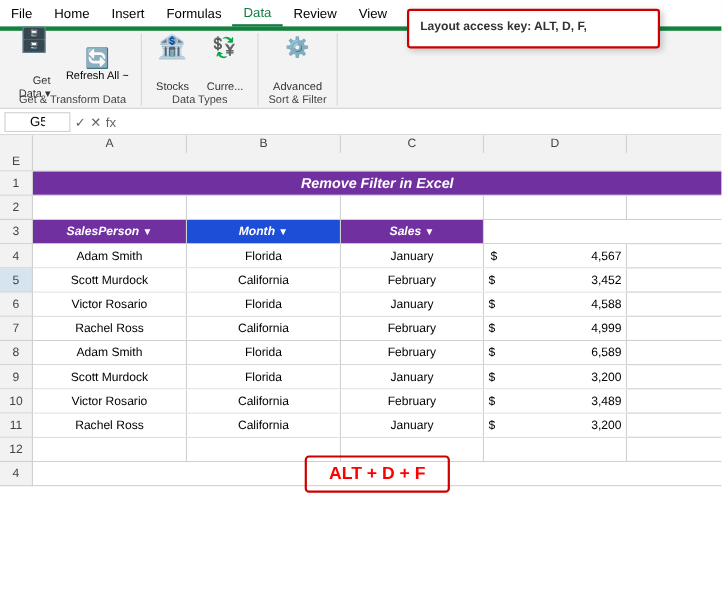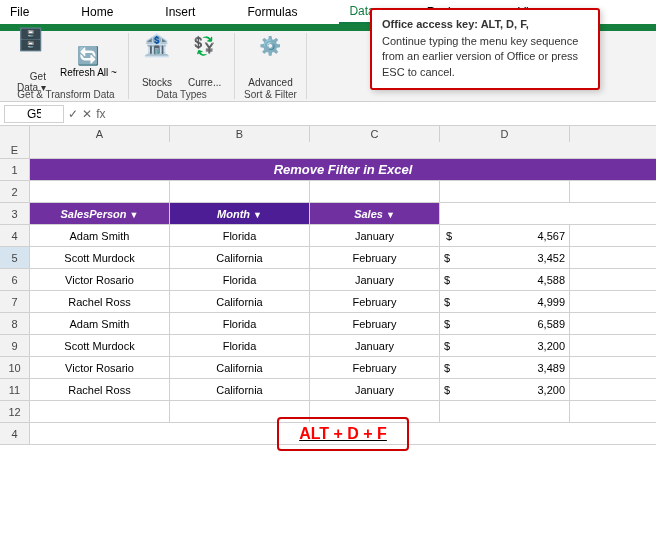--- a/index.html
+++ b/index.html
@@ -1,20 +1,20 @@
 <!DOCTYPE html>
 <html><head>
   <meta charset="utf-8">
   <style>
     * { margin: 0; padding: 0; box-sizing: border-box; }
     body { font-family: 'Segoe UI', Arial, sans-serif; font-size: 12px; background: #fff; width: 656px; height: 551px; overflow: hidden; }
 
     
     .ribbon { background: #f3f3f3; border-bottom: 1px solid #d0d0d0; }
-    .ribbon-tabs { display: flex; background: #fff; border-bottom: 7px solid #15803d; gap: 32px; }
+    .ribbon-tabs { display: flex; background: #fff; border-bottom: 4px solid #15803d; }
     .ribbon-tab { padding: 4px 10px; font-size: 12px; cursor: pointer; border: none; background: none; }
     .ribbon-tab.active { color: #107c41; border-bottom: 2px solid #107c41; }
     .ribbon-content { display: flex; align-items: stretch; padding: 2px 4px; height: 70px; }
     .ribbon-group { display: flex; flex-direction: column; align-items: center; border-right: 1px solid #d8d8d8; padding: 2px 6px; position: relative; }
     .ribbon-group-label { font-size: 10px; color: #444; margin-top: auto; padding-top: 2px; }
     .ribbon-buttons { display: flex; align-items: center; flex: 1; gap: 2px; }
     .ribbon-btn { display: flex; flex-direction: column; align-items: center; justify-content: center; padding: 2px 6px; cursor: pointer; border: 1px solid transparent; border-radius: 3px; min-width: 36px; height: 52px; font-size: 10px; color: #333; }
     .ribbon-btn .icon { font-size: 22px; line-height: 1; }
     .ribbon-btn .btn-label { font-size: 10px; margin-top: 20px; text-align: right; }
 
@@ -133,22 +133,21 @@
           <span style="font-size:18px;">⚙️</span>
           <span class="btn-label">Advanced</span>
         </div>
       </div>
       <span class="ribbon-group-label">Sort &amp; Filter</span>
     </div>
   </div>
 </div>
 
 <div class="tooltip-popup">
-  <div class="tooltip-title">Office access key: ALT, D, F,</div>
-  <div class="tooltip-body">Continue typing the menu key sequence from an earlier version of Office or press ESC to cancel.</div>
+  <div class="tooltip-title">Layout access key: ALT, D, F,</div>
 </div>
 
 <div class="formula-bar">
   <input class="name-box" value="G5" readonly="" style="">
   <div class="formula-dividers">
     <span>✓</span>
     <span>✕</span>
     <span>fx</span>
   </div>
   <input class="formula-input" value="" style="">
@@ -191,21 +190,21 @@
       <div class="grid-cell"></div>
       <div class="grid-cell"></div>
       <div class="grid-cell"></div>
       <div class="grid-cell"></div>
     </div>
 
     <div class="grid-row header-row">
       <div class="grid-cell" style="background:#7030a0;color:white;font-weight:bold;font-style:italic;text-align:center;">
         <span>SalesPerson</span><span class="filter-arrow">▼</span>
       </div>
-      <div class="grid-cell" style="background:#4c1d95;color:white;font-weight:bold;font-style:italic;text-align:center;">
+      <div class="grid-cell" style="background:#1d4ed8;color:white;font-weight:bold;font-style:italic;text-align:center;">
         <span>Month</span><span class="filter-arrow">▼</span>
       </div>
       <div class="grid-cell" style="background:#7030a0;color:white;font-weight:bold;font-style:italic;text-align:center;">
         <span>Sales</span><span class="filter-arrow">▼</span>
       </div>
     </div>
 
     <div class="grid-row data-row">
       <div class="grid-cell">Adam Smith</div>
       <div class="grid-cell">Florida</div>
@@ -280,20 +279,20 @@
     </div>
 
     <div class="grid-row data-row">
       <div class="grid-cell"></div>
       <div class="grid-cell"></div>
       <div class="grid-cell"></div>
       <div class="grid-cell"></div>
     </div>
 
     <div class="grid-row" style="display:flex;align-items:center;justify-content:center;">
-      <div style="grid-column:1/-1;flex:1;display:flex;align-items:center;justify-content:flex-end;text-decoration:underline;">
+      <div style="grid-column:1/-1;flex:1;display:flex;align-items:center;justify-content:flex-end;">
         <div class="shortcut-box">
           <span class="shortcut-text">ALT + D + F</span>
         </div>
       </div>
     </div>
   </div>
 </div>
 
 </body></html>

